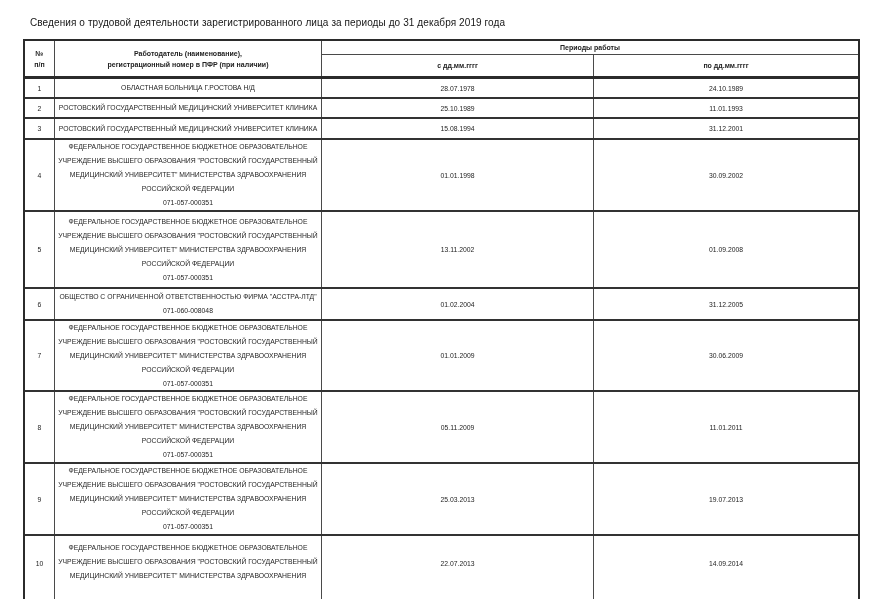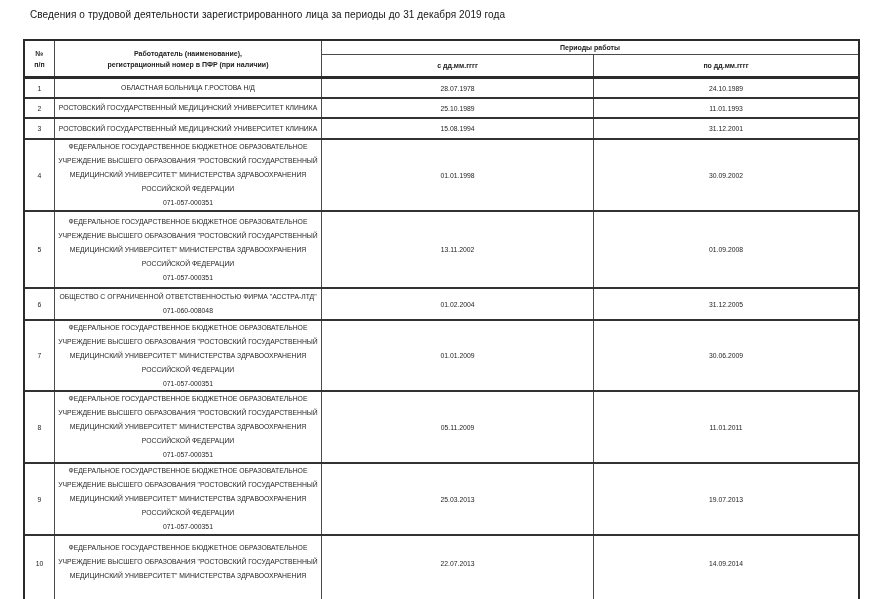--- a/index.html
+++ b/index.html
@@ -9,21 +9,21 @@
     width: 883px;
     height: 599px;
     background: #ffffff;
     overflow: hidden;
     font-family: "Liberation Sans", "DejaVu Sans", sans-serif;
     color: #1f1f1f;
   }
   .title {
     position: absolute;
     left: 30px;
-    top: 9px;
+    top: 17px;
     font-size: 10px;
     font-weight: 400;
     color: #161616;
     letter-spacing: 0.1px;
     white-space: nowrap;
   }
   .tbl {
     position: absolute;
     left: 23px;
     top: 39px;

